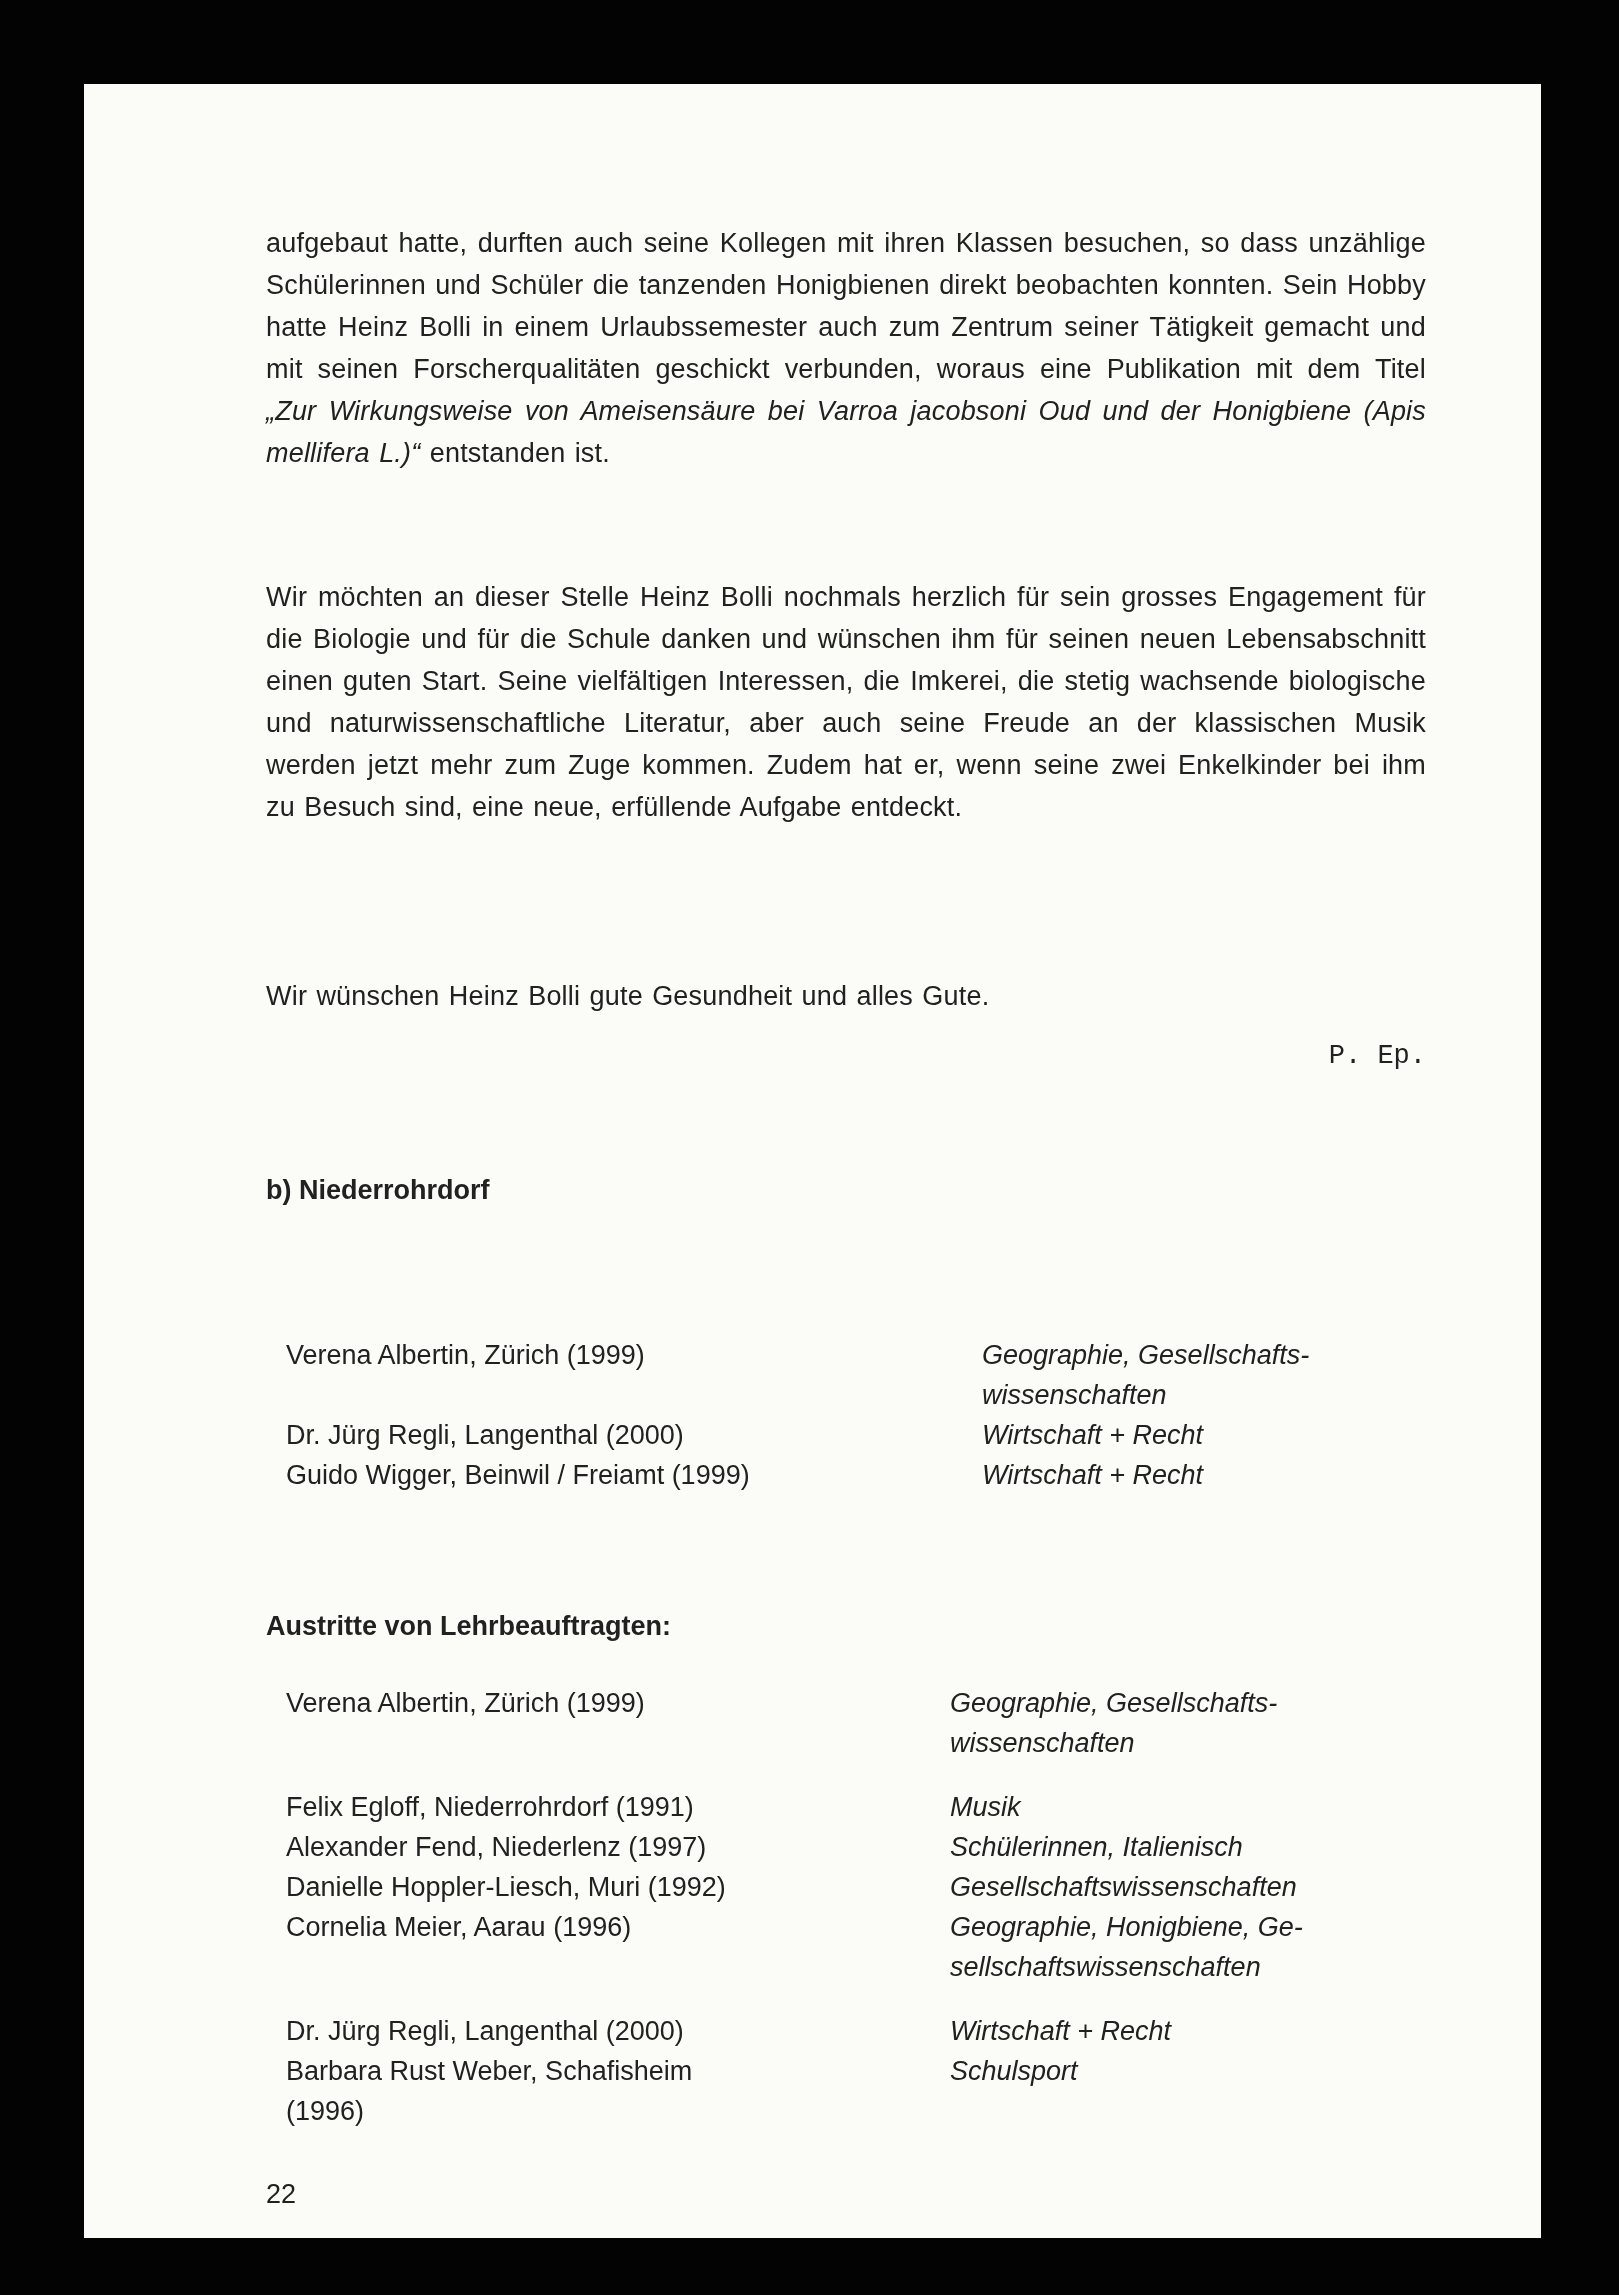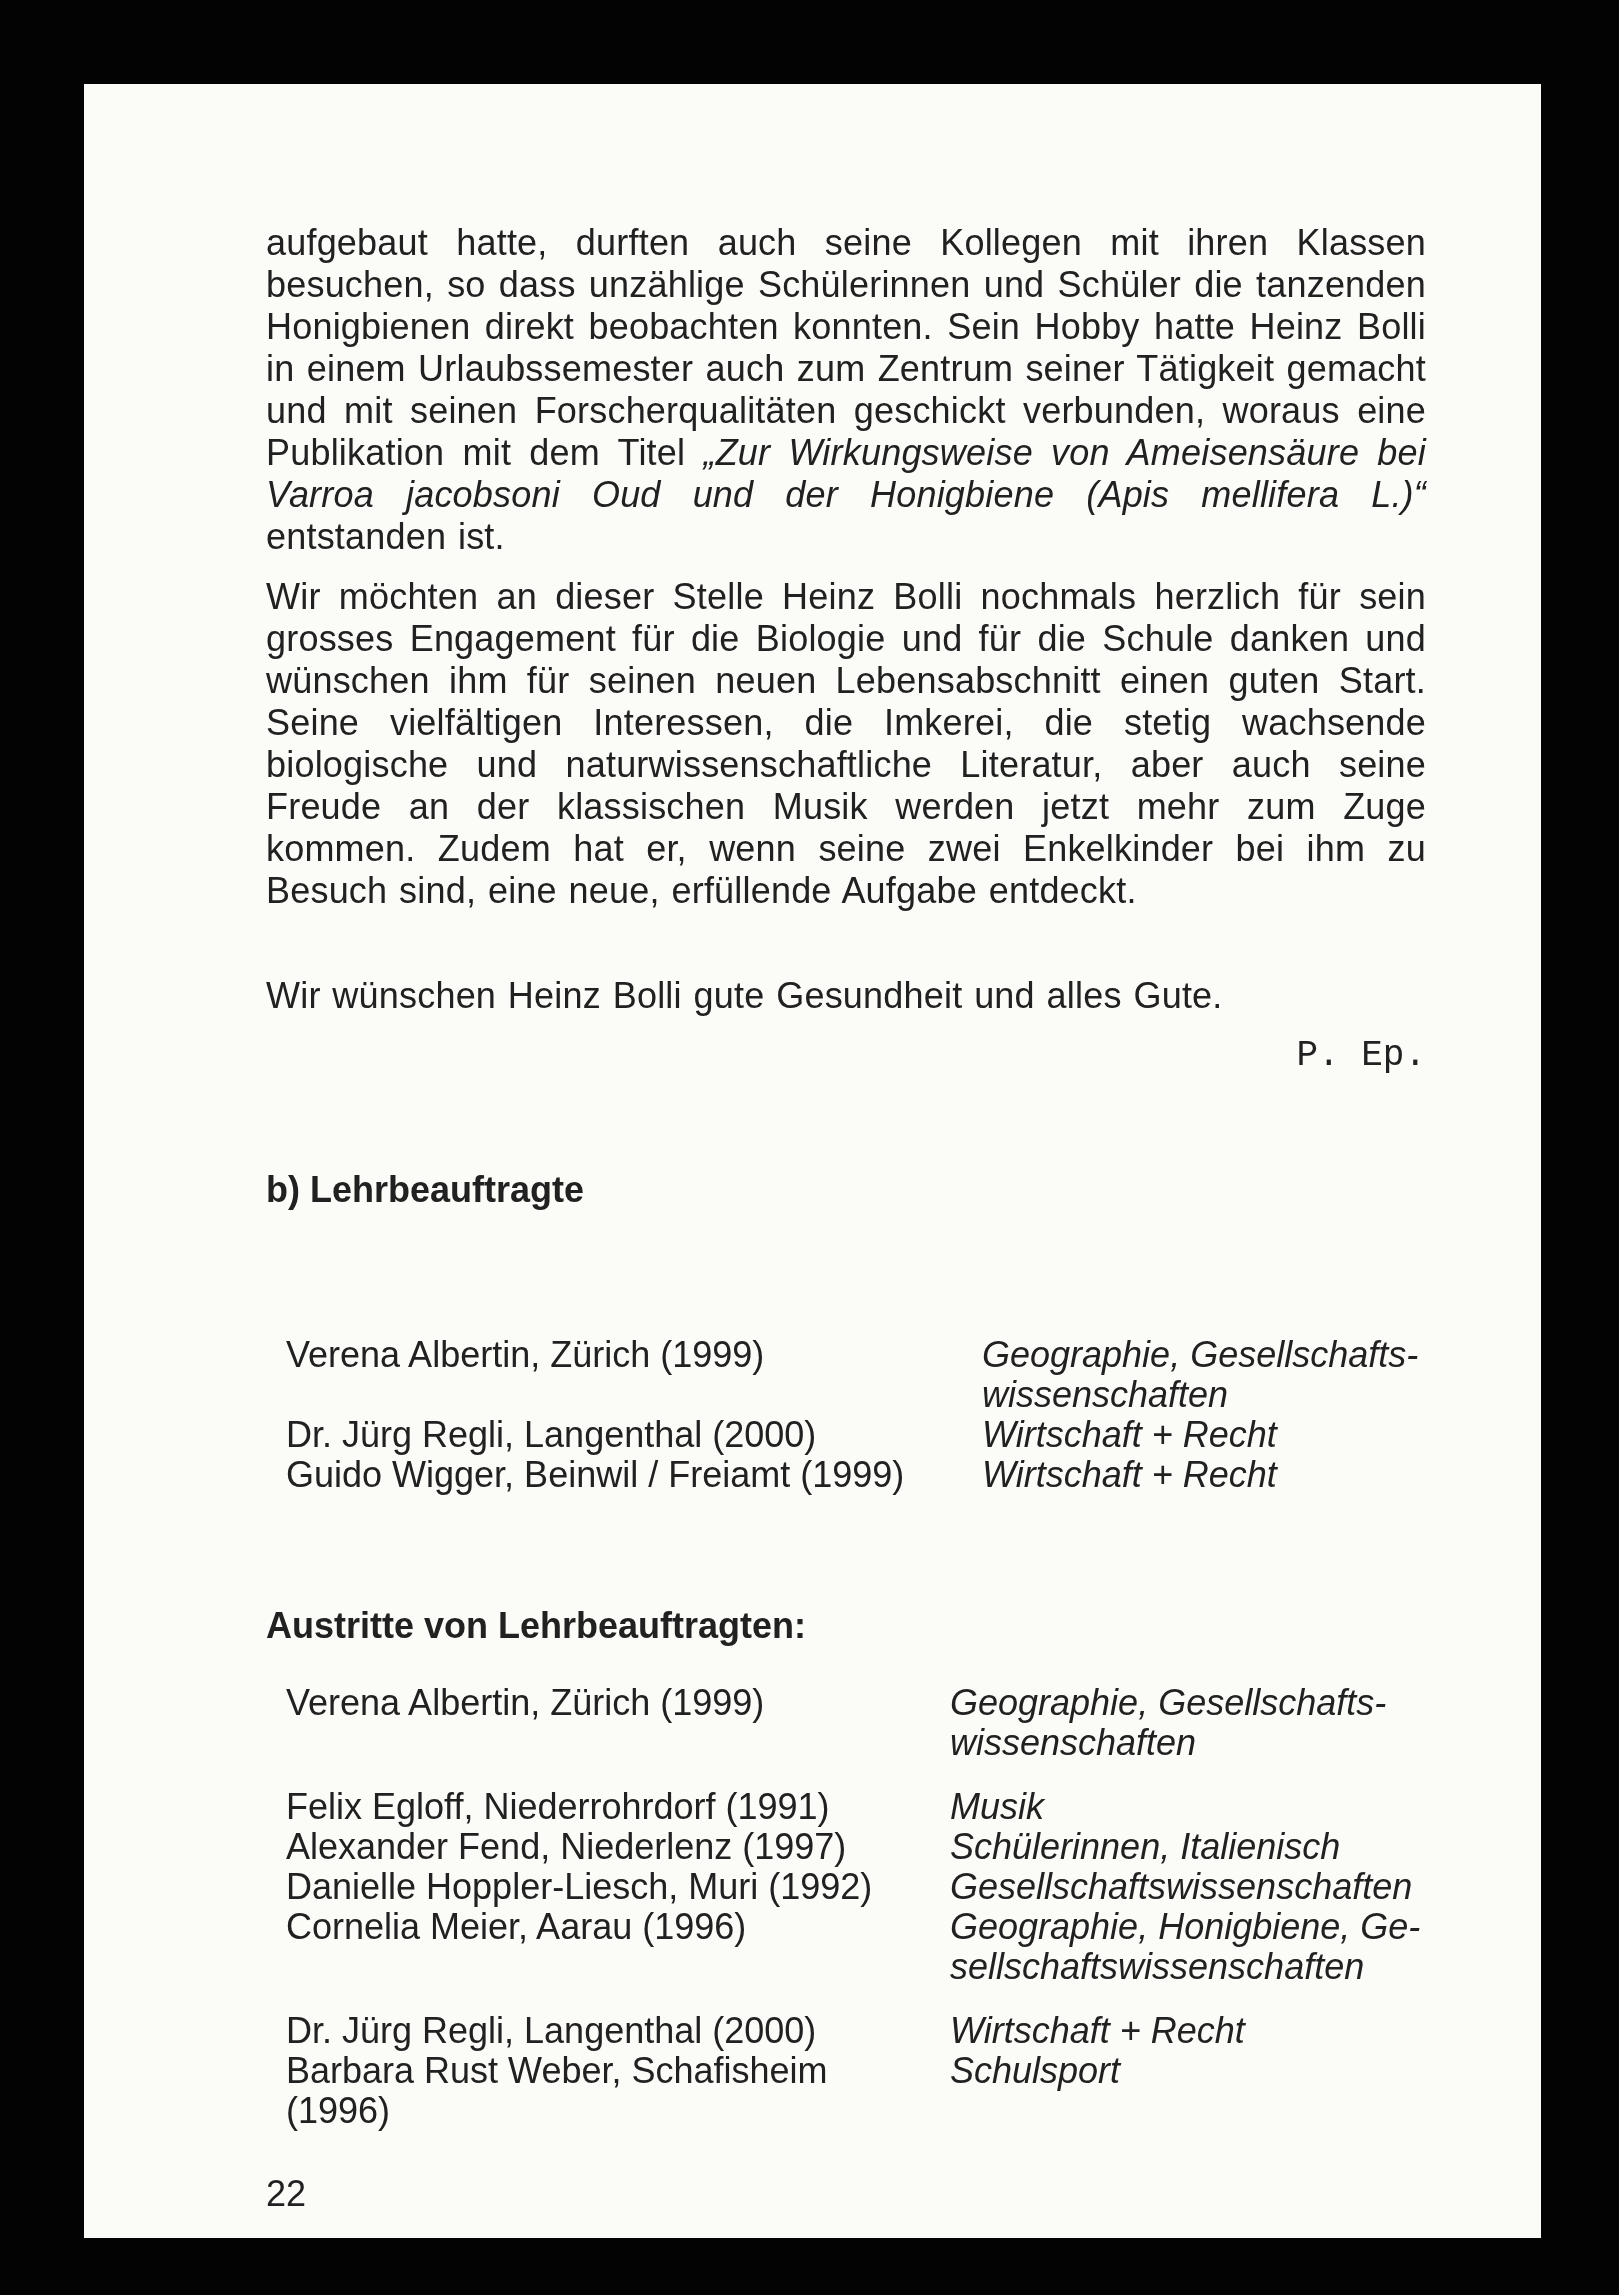--- a/index.html
+++ b/index.html
@@ -18,21 +18,21 @@
     top: 84px;
     width: 1457px;
     height: 2154px;
     background: #fbfbf8;
     color: #212121;
   }
   .block {
     position: absolute;
     left: 182px;
     width: 1160px;
-    font-size: 36px;
+    font-size: 27px;
     line-height: 42px;
     color: #212121;
   }
   p.bodytext {
     margin: 0;
     text-align: justify;
     letter-spacing: 0.2px;
     word-spacing: 1.6px;
   }
   .italic { font-style: italic; }
@@ -63,21 +63,21 @@
   <p class="block bodytext" style="top:138px">
     <span>aufgebaut hatte, durften auch seine Kollegen mit ihren Klassen besuchen, so dass unzählige Schülerinnen und Schüler die tanzenden Honigbienen direkt beobachten konnten. Sein Hobby hatte Heinz Bolli in einem Urlaubssemester auch zum Zentrum seiner Tätigkeit gemacht und mit seinen Forscherqualitäten geschickt verbunden, woraus eine Publikation mit dem Titel </span><span class="italic">„Zur Wirkungsweise von Ameisensäure bei Varroa jacobsoni Oud und der Honigbiene (Apis mellifera L.)“</span><span> entstanden ist.</span>
   </p>
 
   <p class="block bodytext" style="top:492px">Wir möchten an dieser Stelle Heinz Bolli nochmals herzlich für sein grosses Engagement für die Biologie und für die Schule danken und wünschen ihm für seinen neuen Lebensabschnitt einen guten Start. Seine vielfältigen Interessen, die Imkerei, die stetig wachsende biologische und naturwissenschaftliche Literatur, aber auch seine Freude an der klassischen Musik werden jetzt mehr zum Zuge kommen. Zudem hat er, wenn seine zwei Enkelkinder bei ihm zu Besuch sind, eine neue, erfüllende Aufgabe entdeckt.</p>
 
   <p class="block bodytext" style="top:891px">Wir wünschen Heinz Bolli gute Gesundheit und alles Gute.</p>
 
   <div class="block signature" style="top:951px">P. Ep.</div>
 
-  <div class="block heading" style="top:1085px">b) Lehrbeauftragte</div>
+  <div class="block heading" style="top:1085px">b) Niederrohrdorf</div>
 
 
   <div class="block tbl entries" style="top:1251px">
     <div class="row">
       <div class="cell-name">Verena Albertin, Zürich (1999)</div>
       <div class="cell-subject">Geographie, Gesellschafts-
 wissenschaften</div>
     </div>
     <div class="row">
       <div class="cell-name">Dr. Jürg Regli, Langenthal (2000)</div>

